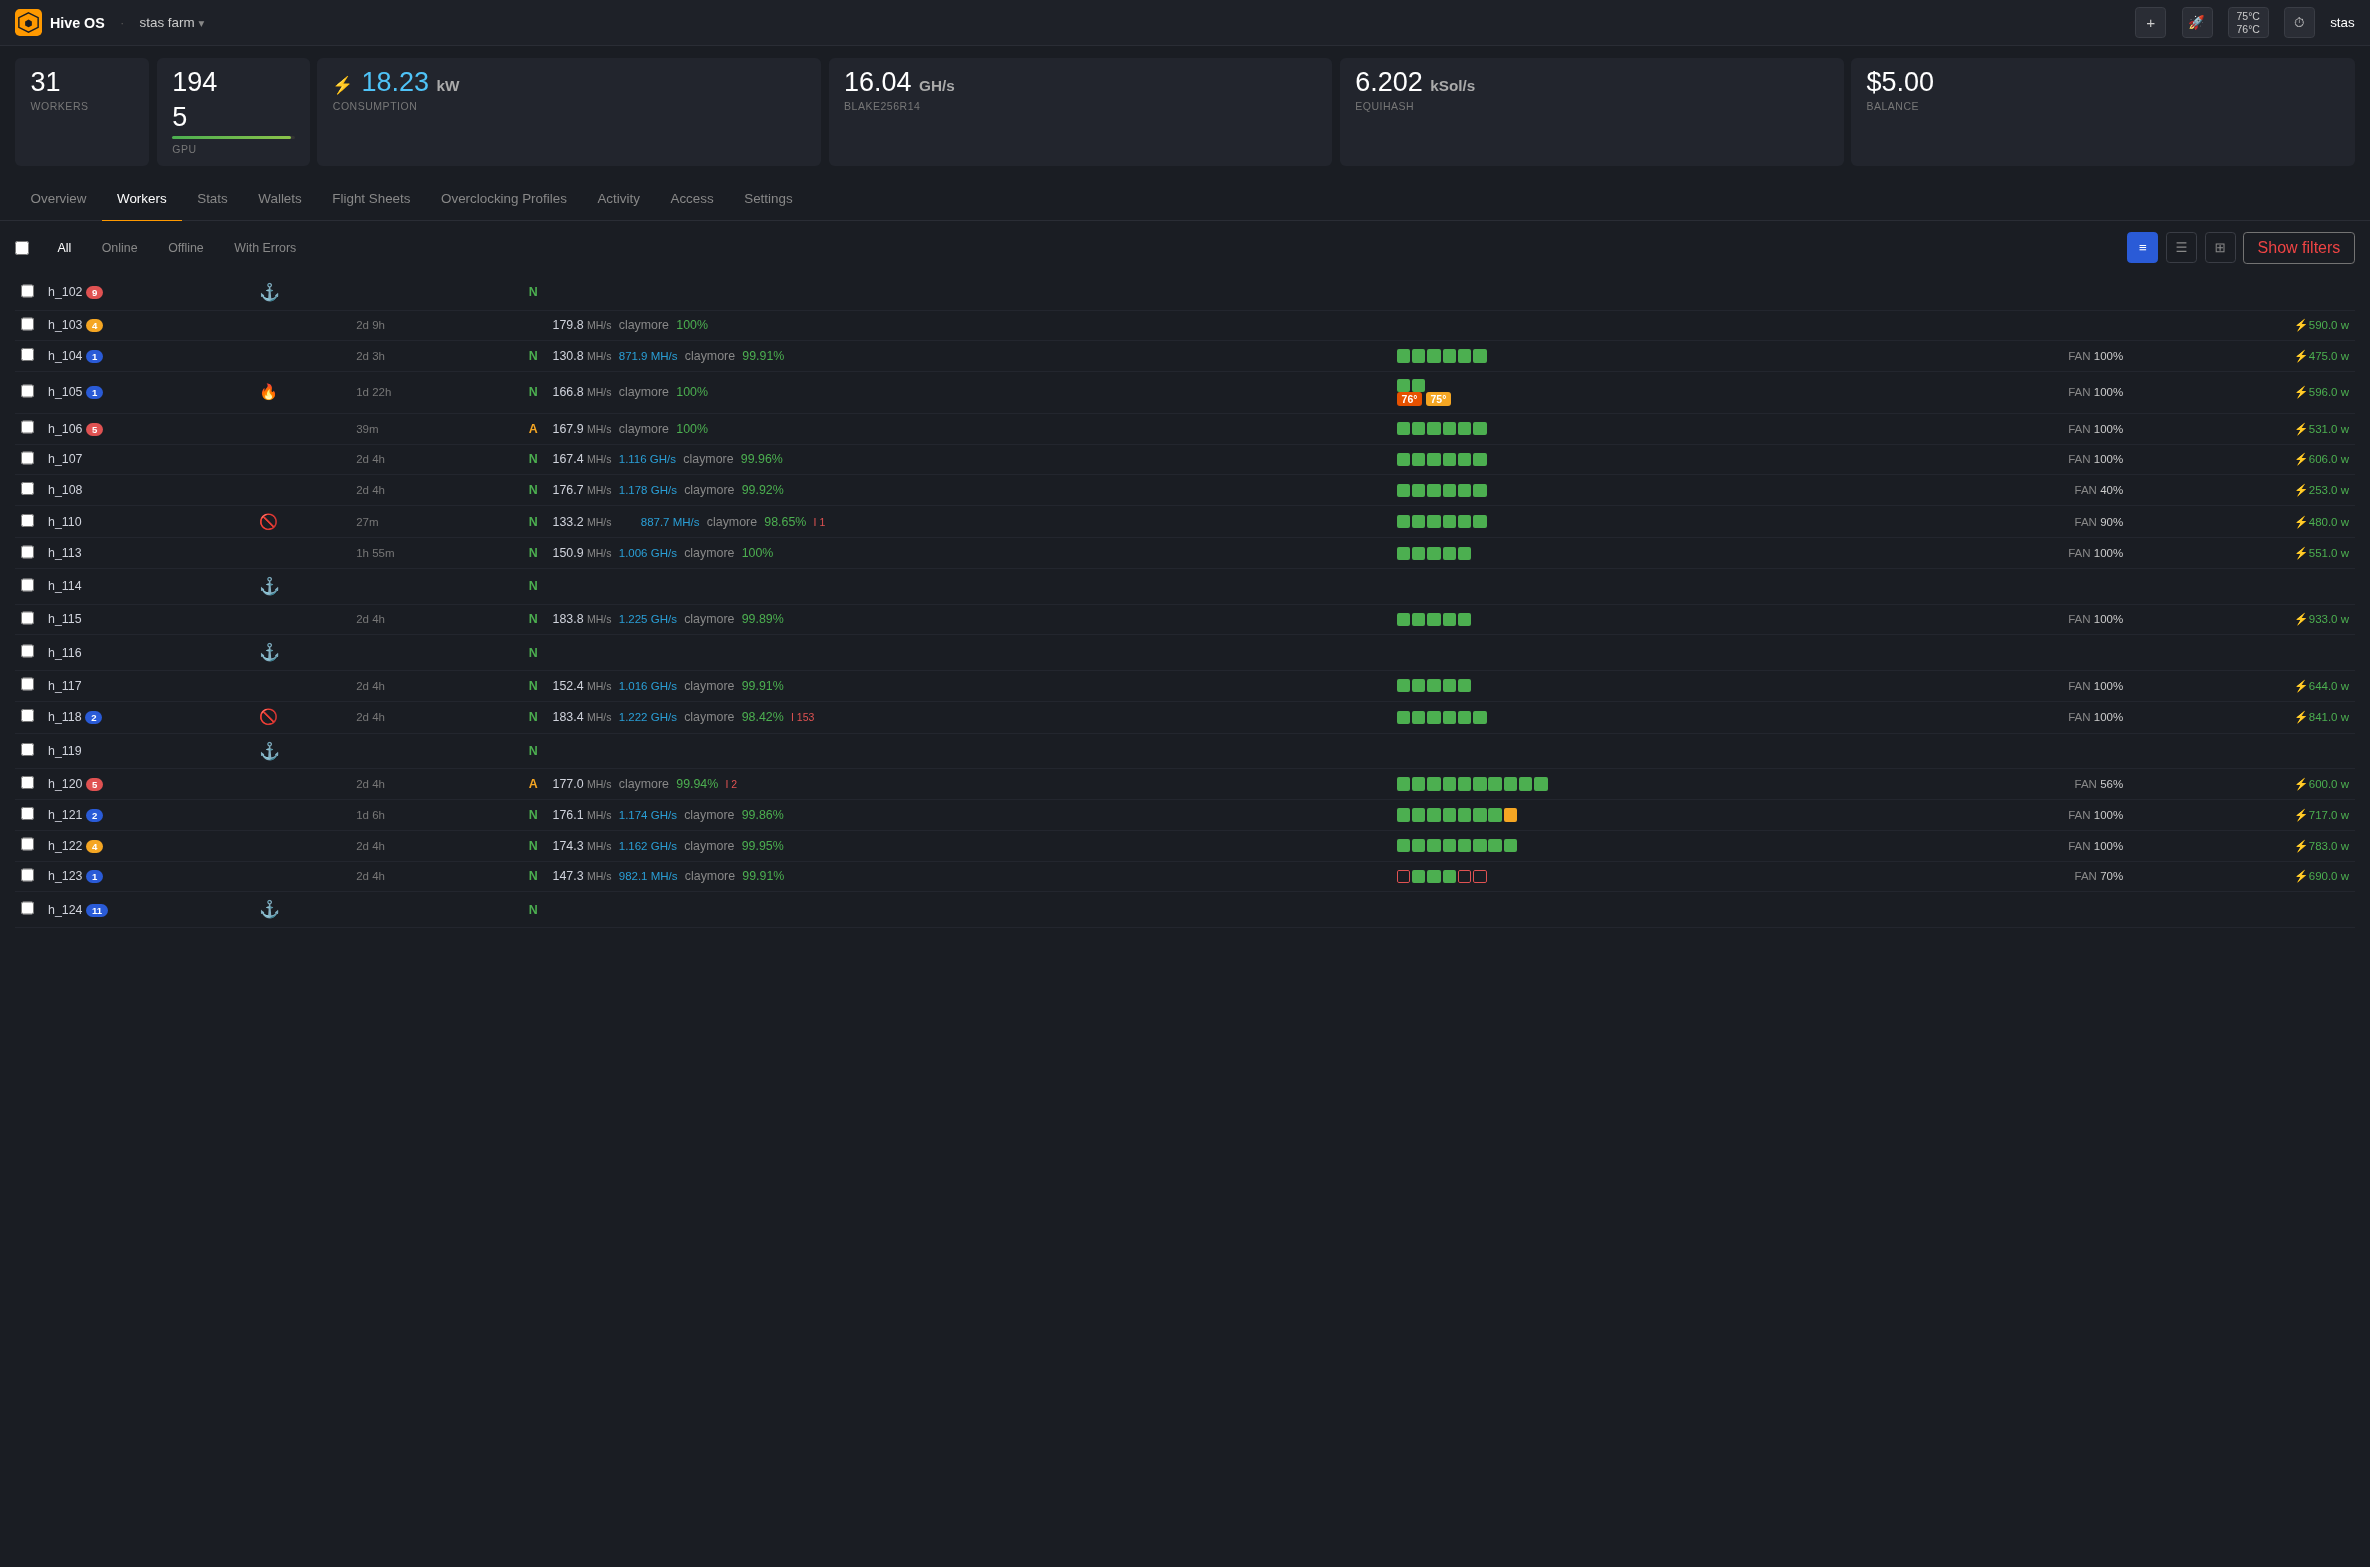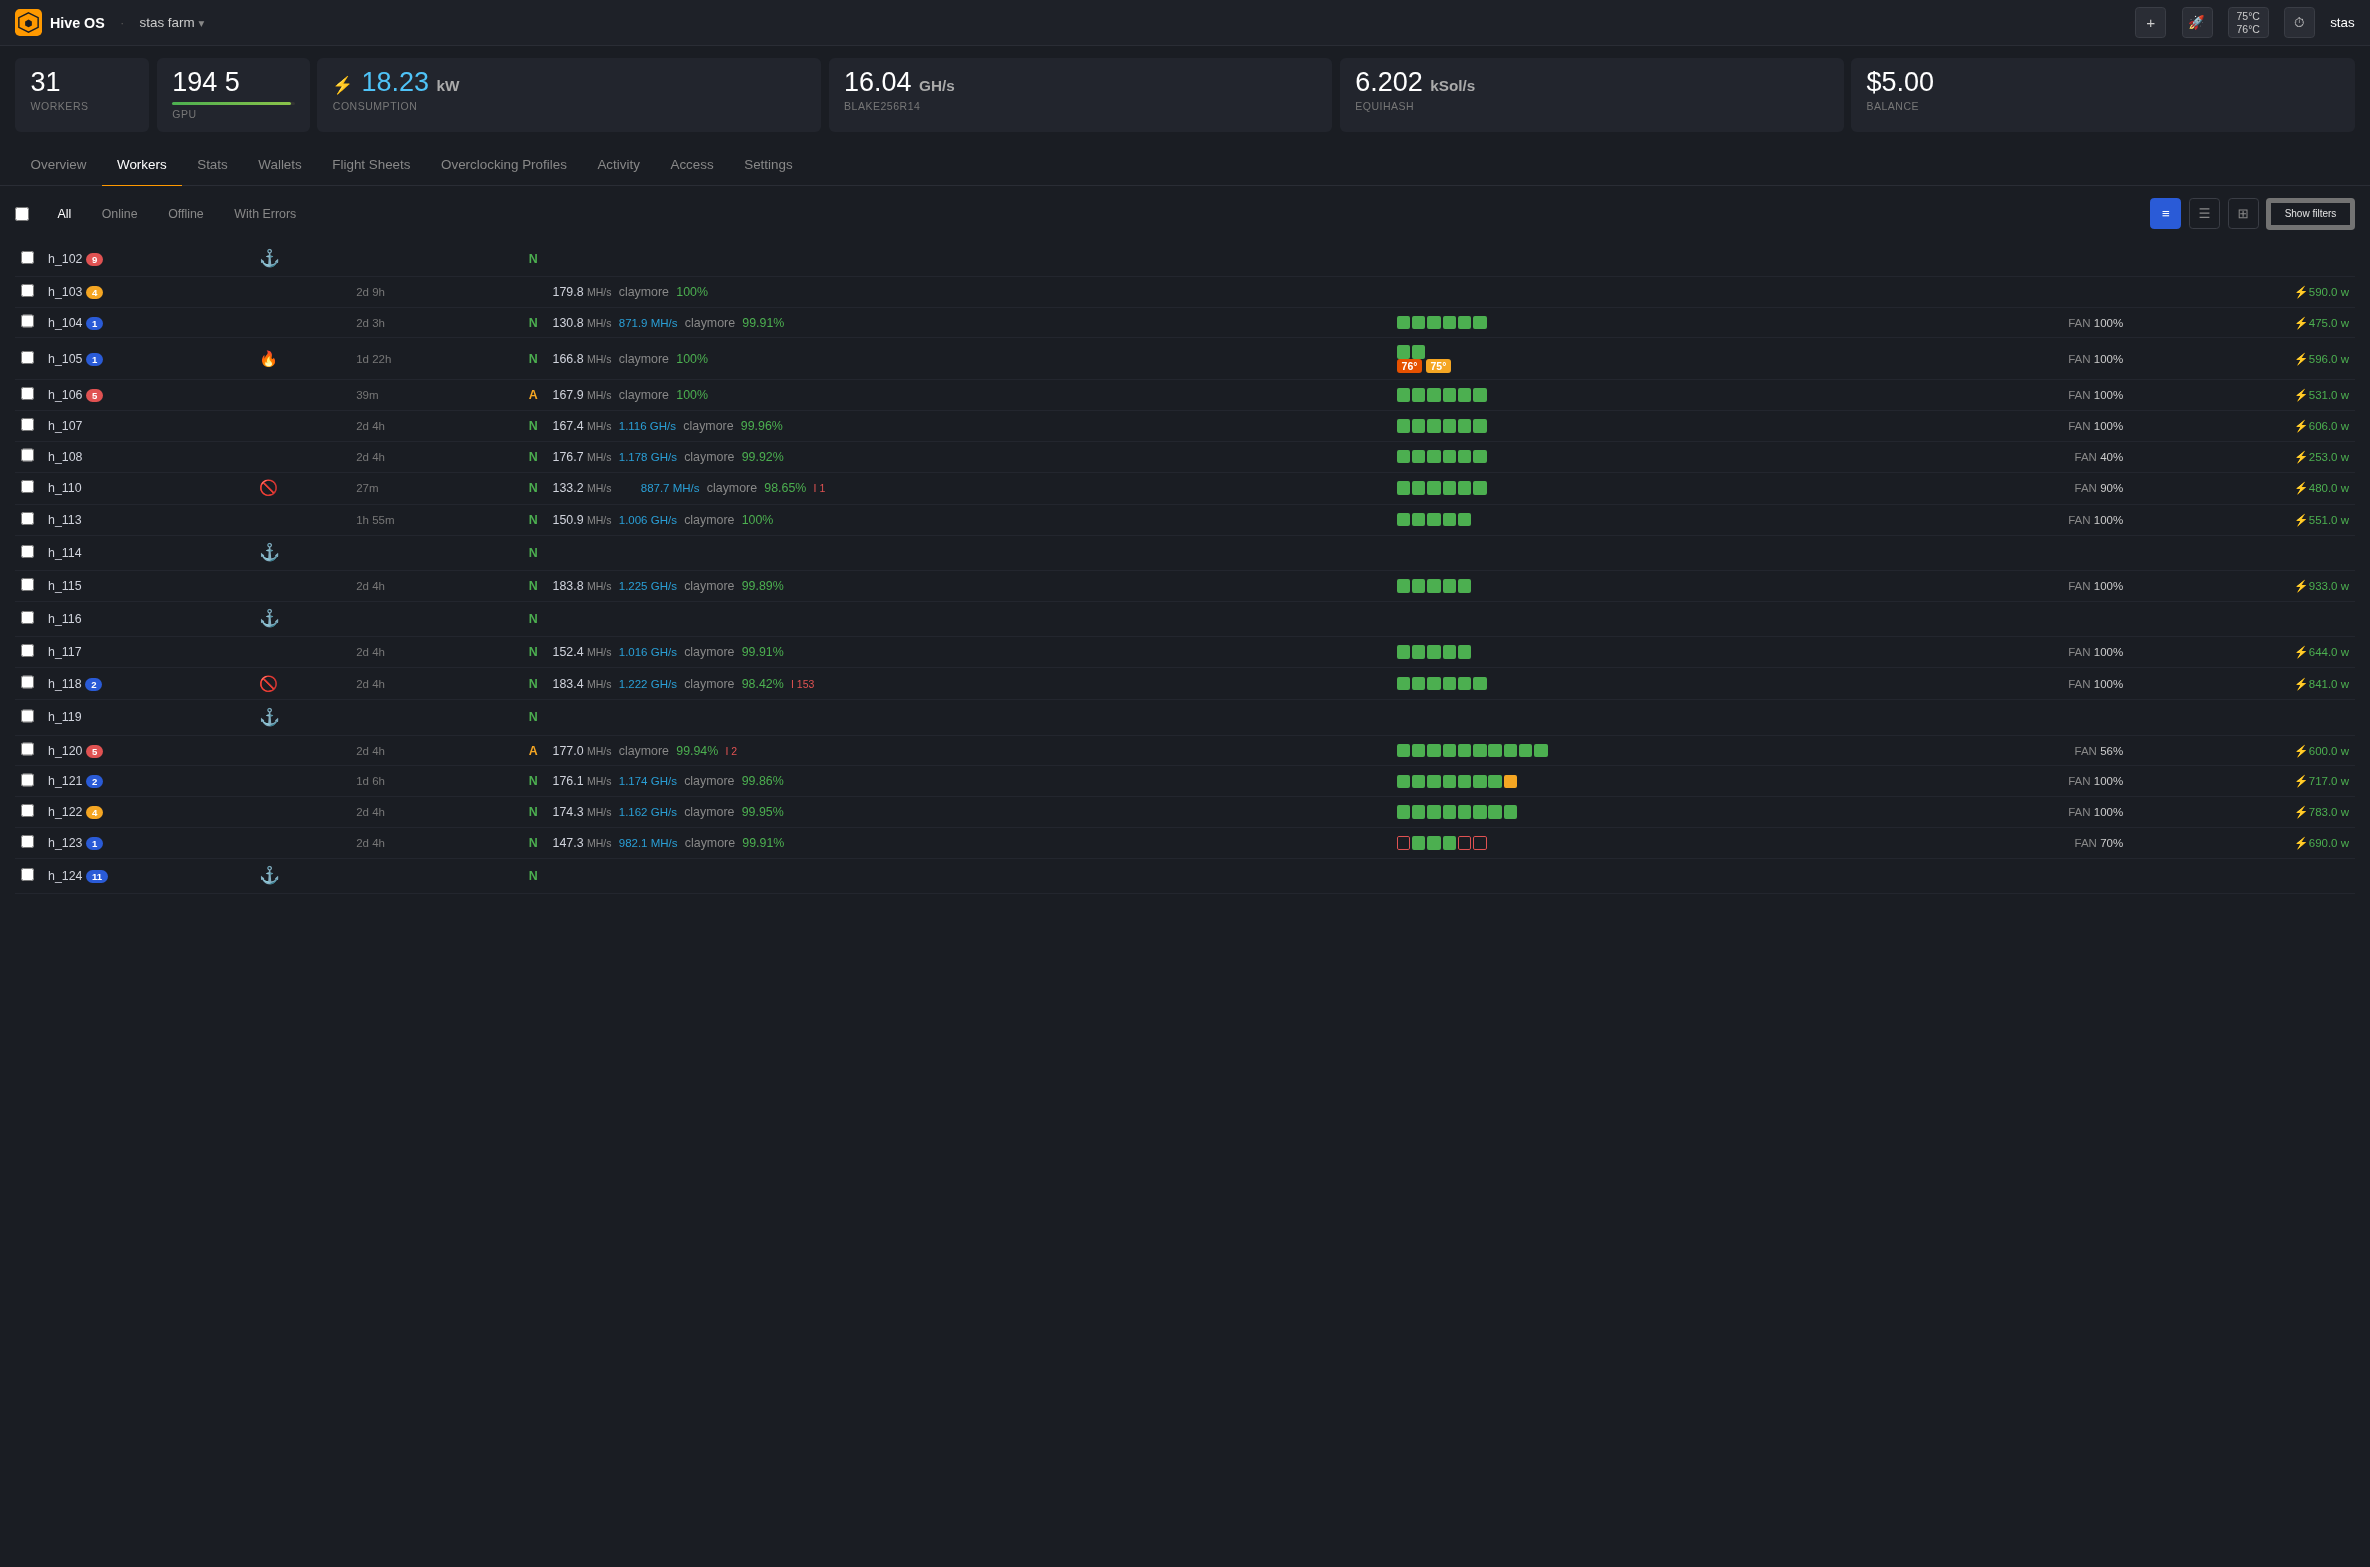--- a/index.html
+++ b/index.html
@@ -165,27 +165,27 @@
       justify-content: center;
       cursor: pointer;
       font-size: 13.4px;
     }
     .view-btn.active {
       background: #2a5bd7;
       border-color: #2a5bd7;
       color: #fff;
     }
     .show-filters-btn {
-      border: 5px solid #737373;
+      border: 1px solid #737373;
       background: transparent;
-      color: #e5e5e5;
+      color: #ef4444;
       padding: 5.7px 13.4px;
       border-radius: 3.8px;
       cursor: pointer;
-      font-size: 10px;
+      font-size: 16px;
     }
     
     .workers-table {
       width: 100%;
       border-collapse: collapse;
     }
     .workers-table tr {
       border-bottom: 1px solid #23262e;
     }
     .workers-table td {
@@ -277,21 +277,21 @@
     <span class="user-name">stas</span>
   </div>
 </div>
 
 <div class="stats-bar">
   <div class="stat-card workers-card">
     <div class="stat-value">31</div>
     <div class="stat-label">WORKERS</div>
   </div>
   <div class="stat-card" style="max-width:153px;">
-    <div style="display:flex;align-items:baseline;gap:7.6px;">
+    <div style="display:flex;align-items:baseline;gap:7.6px;flex-direction:column;">
       <div class="stat-value">194</div>
       <div class="stat-value error-count">5</div>
     </div>
     <div class="gpu-progress">
       <div class="gpu-progress-fill"></div>
     </div>
     <div class="stat-label">GPU</div>
   </div>
   <div class="stat-card consumption-card">
     <div class="stat-value">

